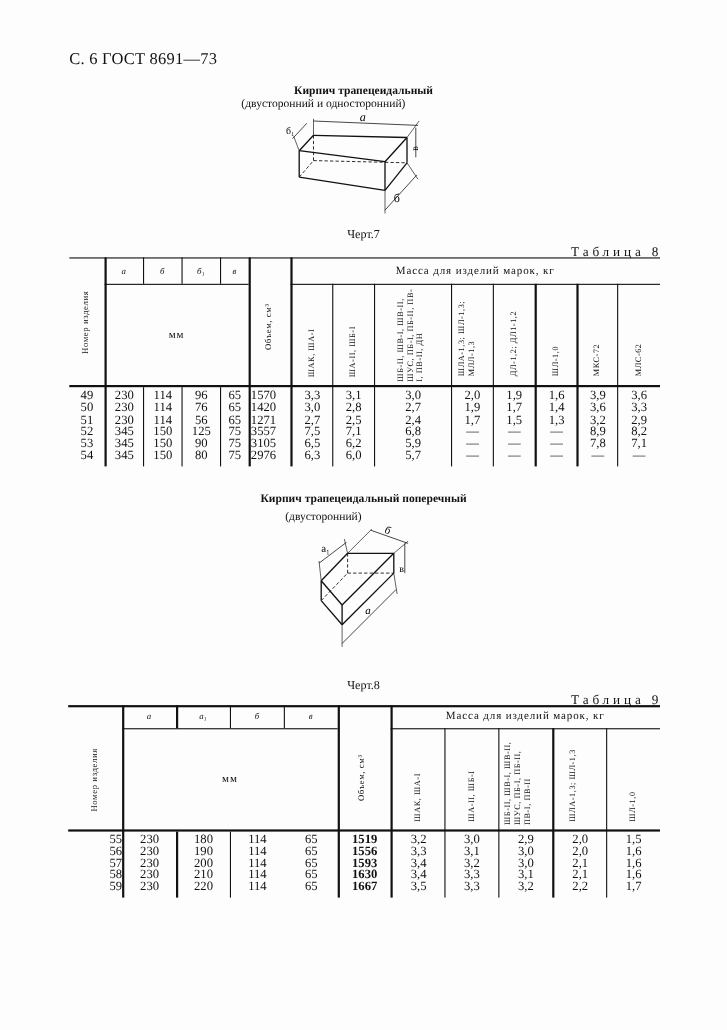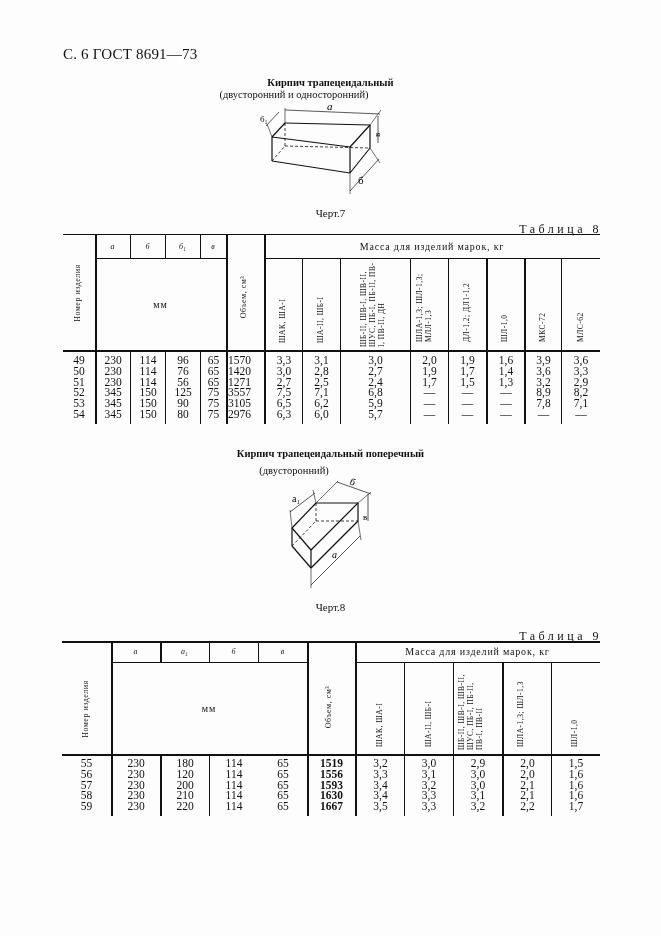--- a/index.html
+++ b/index.html
@@ -259,21 +259,21 @@
 
   <line x1="88" y1="24" x2="88" y2="51" stroke-width="0.7"></line>
   <text x="83" y="50" font-size="9" font-family="Liberation Serif, serif">в</text>
 
   <line x1="31" y1="98" x2="31" y2="118" stroke-width="0.6"></line>
   <line x1="78" y1="51" x2="81" y2="70" stroke-width="0.6"></line>
   <line x1="31" y1="115" x2="80" y2="66" stroke-width="0.7"></line>
   <text x="52" y="88" font-size="10" font-style="italic" font-family="Liberation Serif, serif">a</text>
 </svg>
 
-<div class="abs fig-caption" style="top:601px;">Черт.8</div>
+<div class="abs fig-caption" style="top:617px;">Черт.8</div>
 
 <div class="abs table-label" style="left:440px; top:629px; width:162px;">Таблица 9</div>
 
 <div class="tbl" style="left:0; top:0;">
 
   <div class="ln" style="left:62px; top:641px; width:538px; height:1.6px;"></div>
   <div class="ln" style="left:111px; top:662px; width:196px; height:1.4px;"></div>
   <div class="ln" style="left:355px; top:662px; width:245px; height:1.4px;"></div>
   <div class="ln" style="left:62px; top:754px; width:538px; height:2.4px;"></div>
 
@@ -298,37 +298,37 @@
   <div class="cell hdr-sm" style="left:355px; top:641px; width:245px; height:21px;">Масса для изделий марок, кг</div>
 
   <div class="vert" style="left:42px; top:702px; width:92px; height:14px; text-align:center; font-size:8px;">Номер изделия</div>
   <div class="vert" style="left:291px; top:700px; width:80px; height:14px; text-align:center; font-size:8px;">Объем, см³</div>
   <div class="vert" style="left:340px; top:702px; width:80px; height:10px;">ШАК, ША-I</div>
   <div class="vert" style="left:389px; top:702px; width:80px; height:10px;">ША-II, ШБ-I</div>
   <div class="vert" style="left:434px; top:689px; width:84px; height:38px; white-space:normal;">ШБ-II, ШВ-I, ШВ-II, ШУС, ПБ-I, ПБ-II, ПВ-I, ПВ-II</div>
   <div class="vert" style="left:486px; top:697px; width:80px; height:20px; white-space:normal;">ШЛА-1,3; ШЛ-1,3</div>
   <div class="vert" style="left:535px; top:702px; width:80px; height:10px;">ШЛ-1,0</div>
 
-  <div class="col-vals" style="left:62px; top:758px; width:49px;">
+  <div class="col-vals" style="left:62px; top:758px; width:49px;text-align:right;">
     <div>55</div>
       <div>56</div>
       <div>57</div>
       <div>58</div>
       <div>59</div>
   </div>
   <div class="col-vals" style="left:112px; top:758px; width:48px;">
     <div>230</div>
       <div>230</div>
       <div>230</div>
       <div>230</div>
       <div>230</div>
   </div>
   <div class="col-vals" style="left:161px; top:758px; width:48px;">
     <div>180</div>
-      <div>120</div>
+      <div>190</div>
       <div>200</div>
       <div>210</div>
       <div>220</div>
   </div>
   <div class="col-vals" style="left:210px; top:758px; width:48px;">
     <div>114</div>
       <div>114</div>
       <div>114</div>
       <div>114</div>
       <div>114</div>

